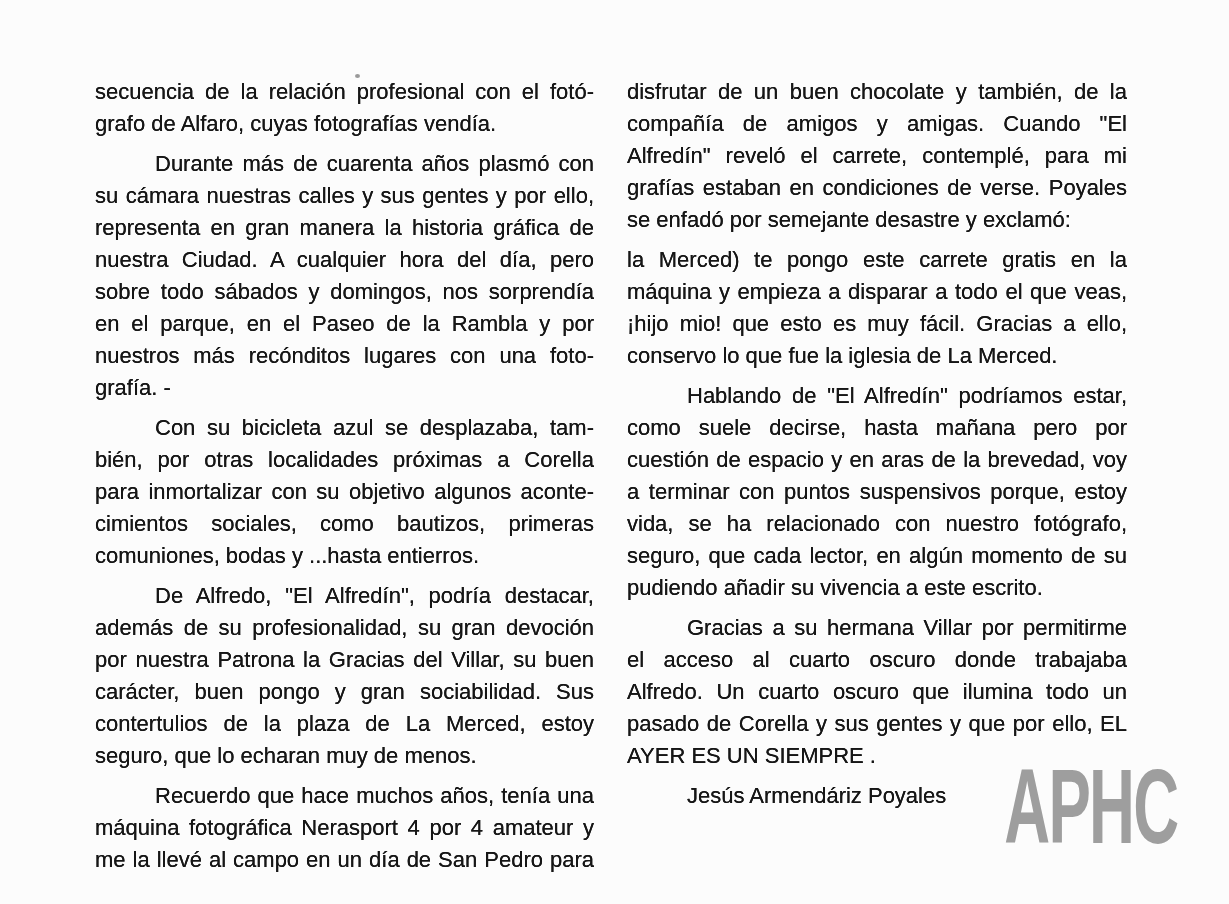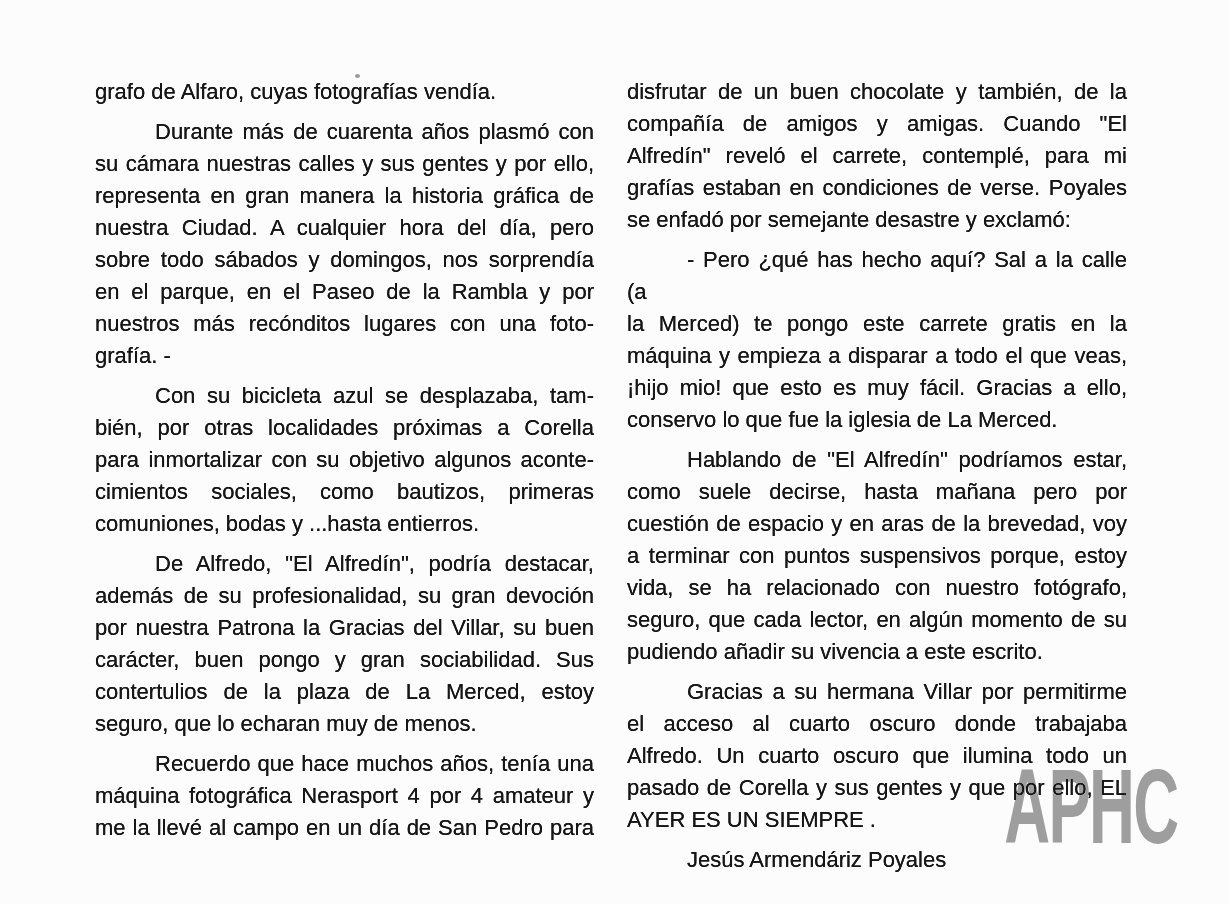--- a/index.html
+++ b/index.html
@@ -57,20 +57,21 @@
     opacity: 0.7;
   }
 </style>
 </head>
 <body>
 
 <div class="page" style="background: rgb(252, 252, 252);">
   <div class="speck"></div>
   <div class="col col-left" style="color: rgb(22, 22, 22);">
       <div class="para">
+        <div class="line">secuencia de la relación profesional con el fotó-</div>
         <div class="line last">grafo de Alfaro, cuyas fotografías vendía.</div>
       </div>
       <div class="para">
         <div class="line first">Durante más de cuarenta años plasmó con</div>
         <div class="line">su cámara nuestras calles y sus gentes y por ello,</div>
         <div class="line">representa en gran manera la historia gráfica de</div>
         <div class="line">nuestra Ciudad. A cualquier hora del día, pero</div>
         <div class="line">sobre todo sábados y domingos, nos sorprendía</div>
         <div class="line">en el parque, en el Paseo de la Rambla y por</div>
         <div class="line">nuestros más recónditos lugares con una foto-</div>
@@ -99,21 +100,20 @@
     </div>
   <div class="col col-right" style="color: rgb(22, 22, 22);">
       <div class="para">
         <div class="line">disfrutar de un buen chocolate y también, de la</div>
         <div class="line">compañía de amigos y amigas. Cuando "El</div>
         <div class="line">Alfredín" reveló el carrete, contemplé, para mi</div>
         <div class="line">grafías estaban en condiciones de verse. Poyales</div>
         <div class="line last">se enfadó por semejante desastre y exclamó:</div>
       </div>
       <div class="para">
-        <div class="line first">- Pero ¿qué has hecho aquí? Sal a la calle (a</div>
         <div class="line">la Merced) te pongo este carrete gratis en la</div>
         <div class="line">máquina y empieza a disparar a todo el que veas,</div>
         <div class="line">¡hijo mio! que esto es muy fácil. Gracias a ello,</div>
         <div class="line last">conservo lo que fue la iglesia de La Merced.</div>
       </div>
       <div class="para">
         <div class="line first">Hablando de "El Alfredín" podríamos estar,</div>
         <div class="line">como suele decirse, hasta mañana pero por</div>
         <div class="line">cuestión de espacio y en aras de la brevedad, voy</div>
         <div class="line">a terminar con puntos suspensivos porque, estoy</div>

